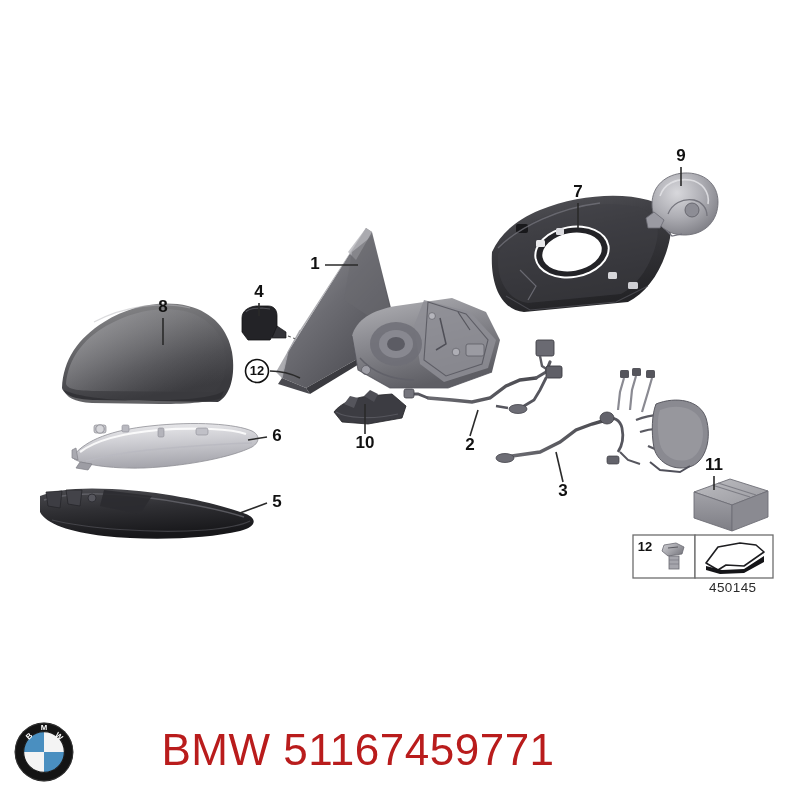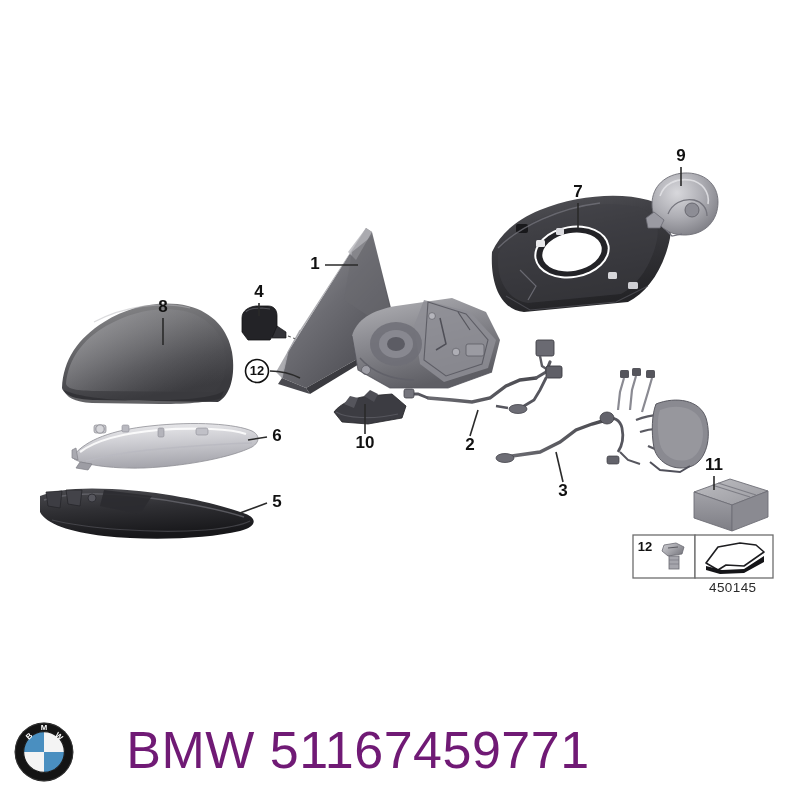--- a/index.html
+++ b/index.html
@@ -57,23 +57,23 @@
     left: 14px; top: 722px;
     width: 60px; height: 60px;
   }
   #footer-title {
     position: absolute;
     left: 0; top: 700px;
     width: 716px; height: 100px;
     display: flex;
     align-items: center;
     justify-content: center;
-    font-size: 52px;
+    font-size: 44px;
     font-weight: 400;
-    color: #701a75;
+    color: #b91c1c;
     letter-spacing: 0.5px;
     white-space: nowrap;
     font-family: "Liberation Sans", sans-serif;
   }
 </style>
 </head>
 <body>
 
 <div id="diagram-stage">
 <svg id="diagram-svg" viewBox="0 0 800 700" xmlns="http://www.w3.org/2000/svg">

